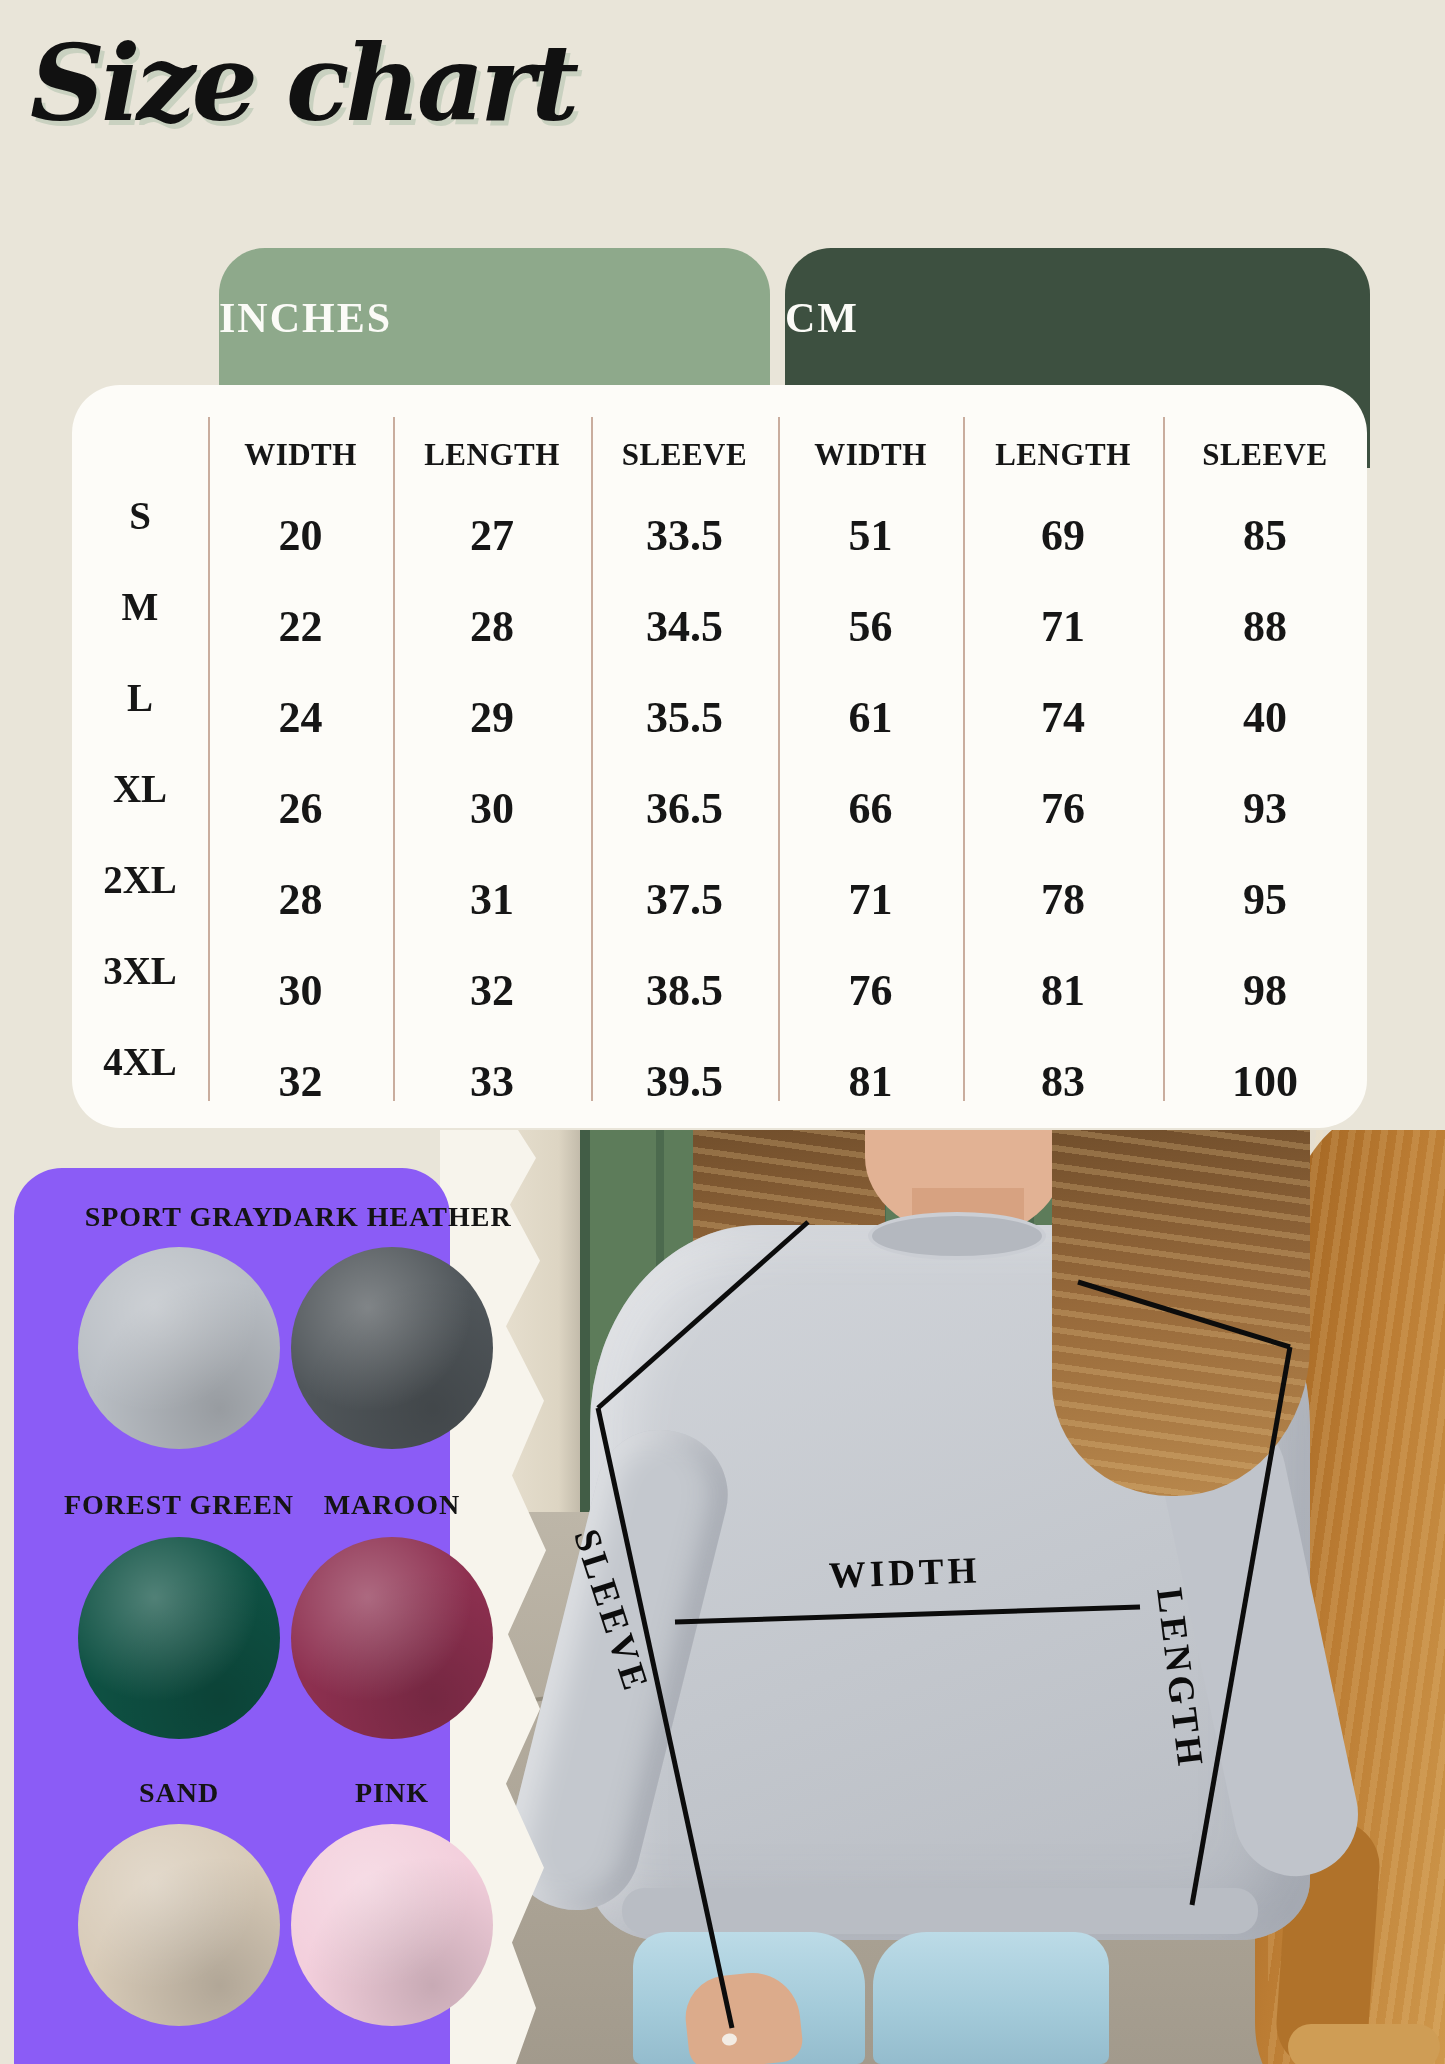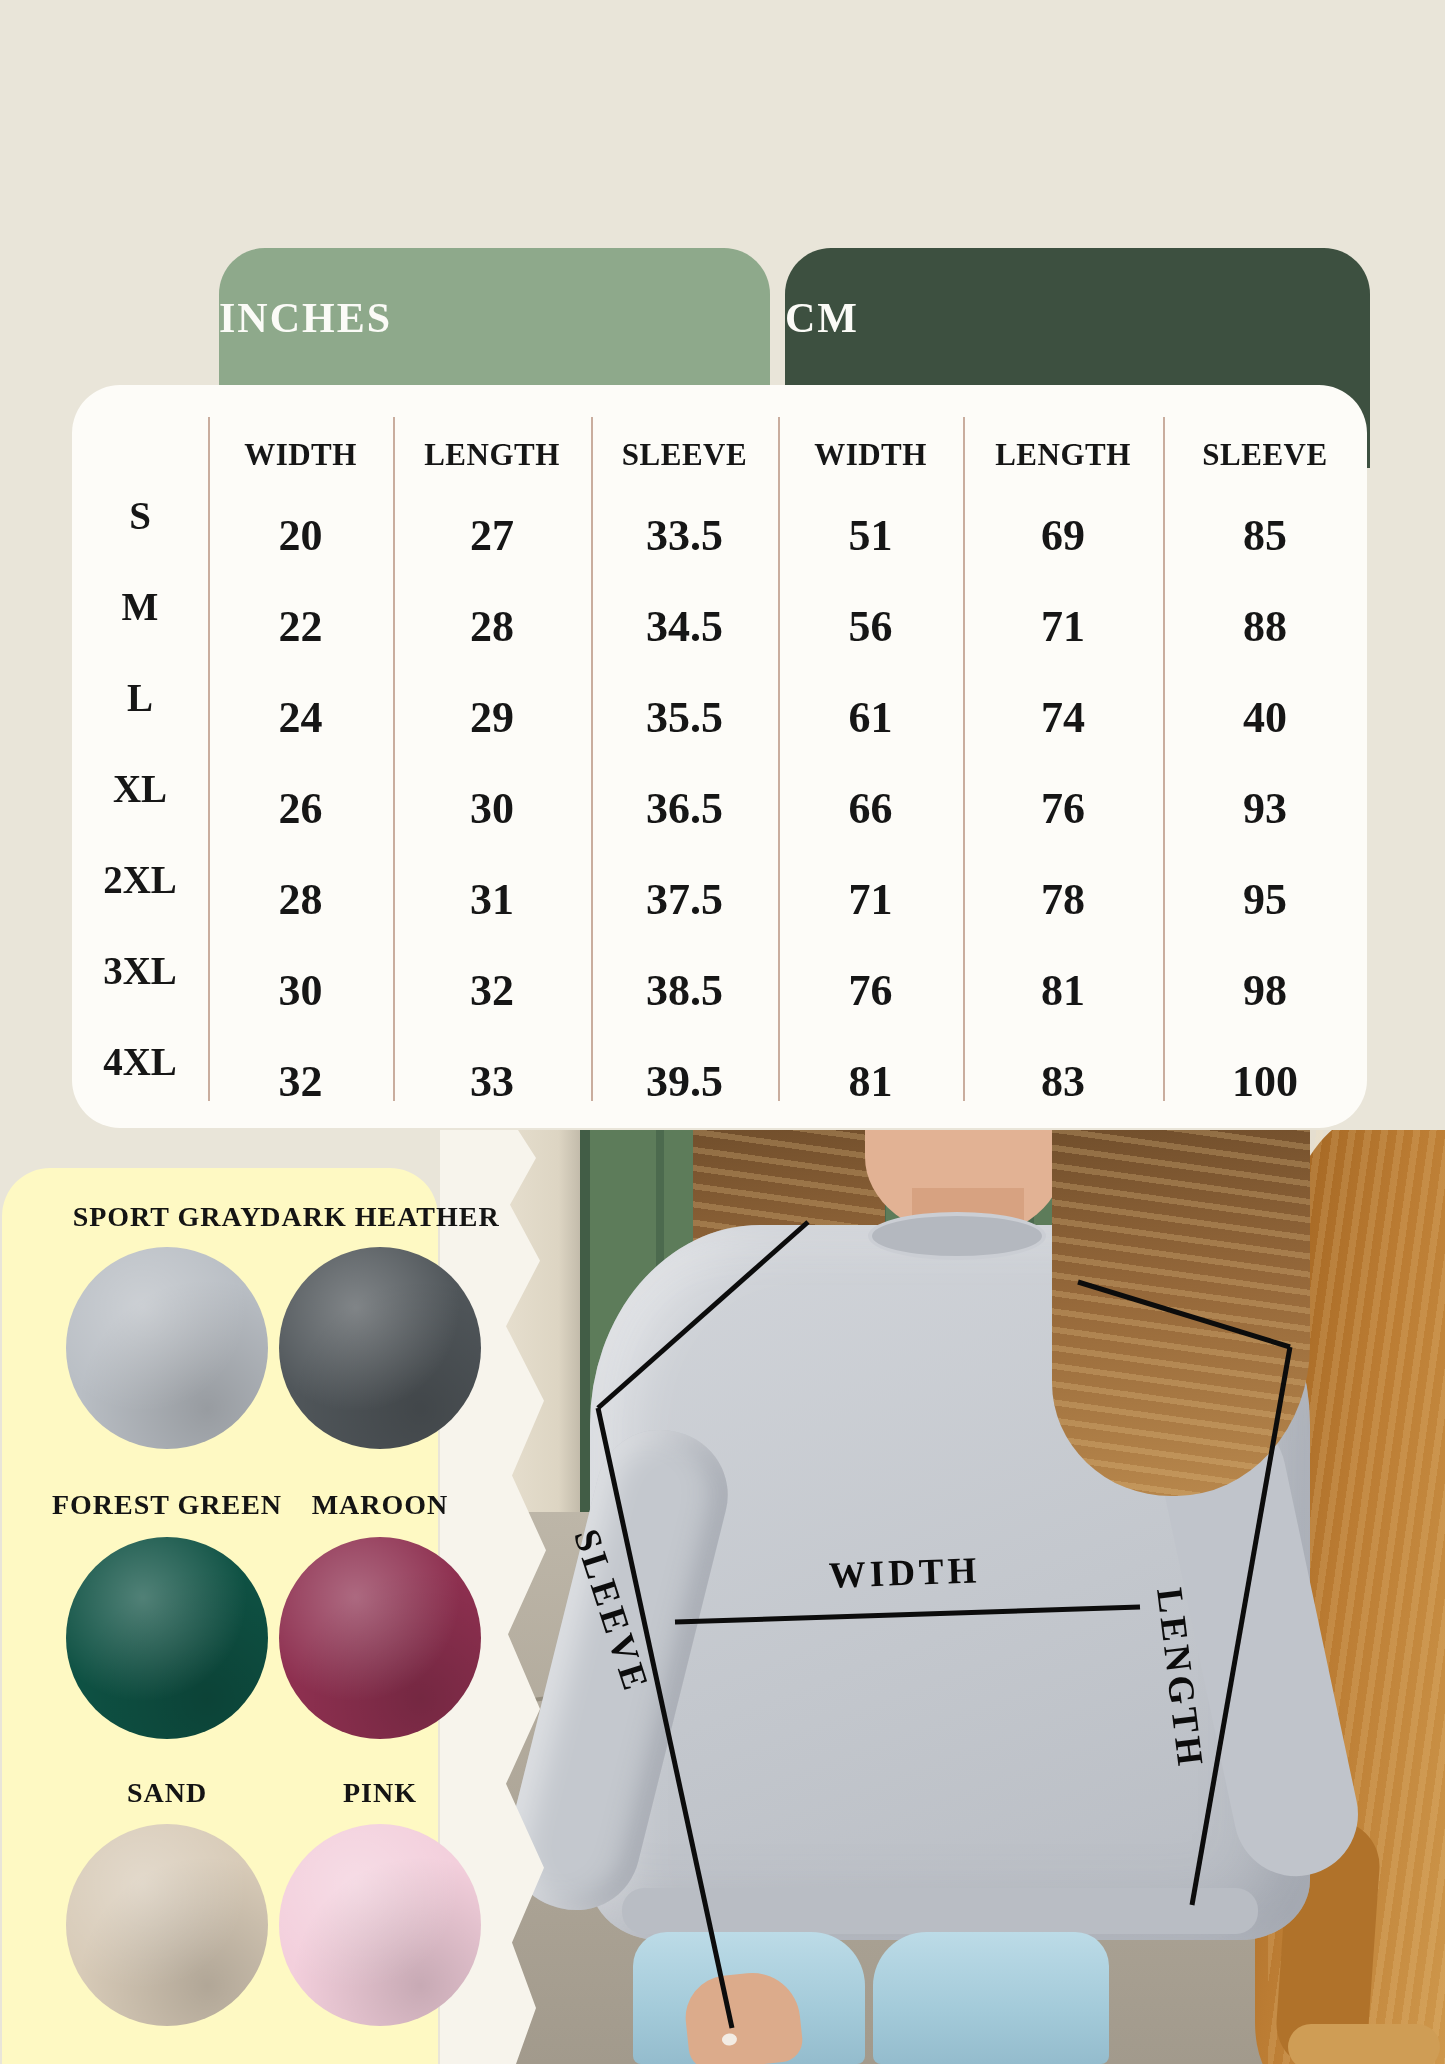--- a/index.html
+++ b/index.html
@@ -26,22 +26,22 @@
   
   .table-panel{position:absolute;left:72px;top:385px;width:1295px;height:743px;
     background:#fdfcf8;border-radius:48px;z-index:2;}
   .col-divider{position:absolute;top:32px;width:2px;height:684px;background:#c9ad9e;}
   .cell{position:absolute;transform:translate(-50%,-50%);color:#161616;white-space:nowrap;}
   .cell-header{font-weight:bold;font-size:31px;letter-spacing:0.5px;}
   .cell-size{font-weight:bold;font-size:39px;}
   .cell-value{font-weight:bold;font-size:44px;margin-top:20px;}
 
   
-  .swatch-panel{position:absolute;left:2px;top:1168px;width:436px;height:896px;
-    background:#fef9c3;border-radius:48px 48px 0 0;z-index:3;}
+  .swatch-panel{position:absolute;left:14px;top:1168px;width:436px;height:896px;
+    background:#8b5cf6;border-radius:48px 48px 0 0;z-index:3;}
   .swatch-label{position:absolute;transform:translate(-50%,-50%);font-weight:bold;
     font-size:28px;letter-spacing:1px;color:#141414;white-space:nowrap;}
   .swatch-circle{position:absolute;width:202px;height:202px;border-radius:50%;
     transform:translate(-50%,-50%);
     background-image:radial-gradient(circle at 38% 30%,rgba(255,255,255,.28),rgba(255,255,255,0) 55%),
       radial-gradient(circle at 70% 80%,rgba(0,0,0,.18),rgba(0,0,0,0) 60%);}
 
   
   .photo{position:absolute;left:440px;top:1130px;width:1005px;height:934px;
     overflow:hidden;z-index:1;background:#e5decf;}
@@ -104,20 +104,21 @@
       106px 45%,68px 54%,100px 62%,66px 70%,104px 79%,72px 87%,96px 94%,76px 100%,0 100%);}
 
   .anno{position:absolute;left:0;top:0;z-index:5;}
   .anno text{font-family:"Liberation Serif",serif;font-weight:bold;fill:#0c0c0c;}
 </style>
 </head>
 <body>
 
 <div class="canvas" style="background: rgb(233, 229, 217);">
 
+  <div class="script-title">Size chart</div>
 
   <div class="tab tab-inches" style="background: rgb(142, 169, 139);">
     <span>INCHES</span>
   </div>
   <div class="tab tab-cm" style="background: rgb(61, 80, 64);">
     <span>CM</span>
   </div>
 
   <div class="table-panel" id="table-panel">
       <div class="col-divider" style="left: 136px;"></div>

